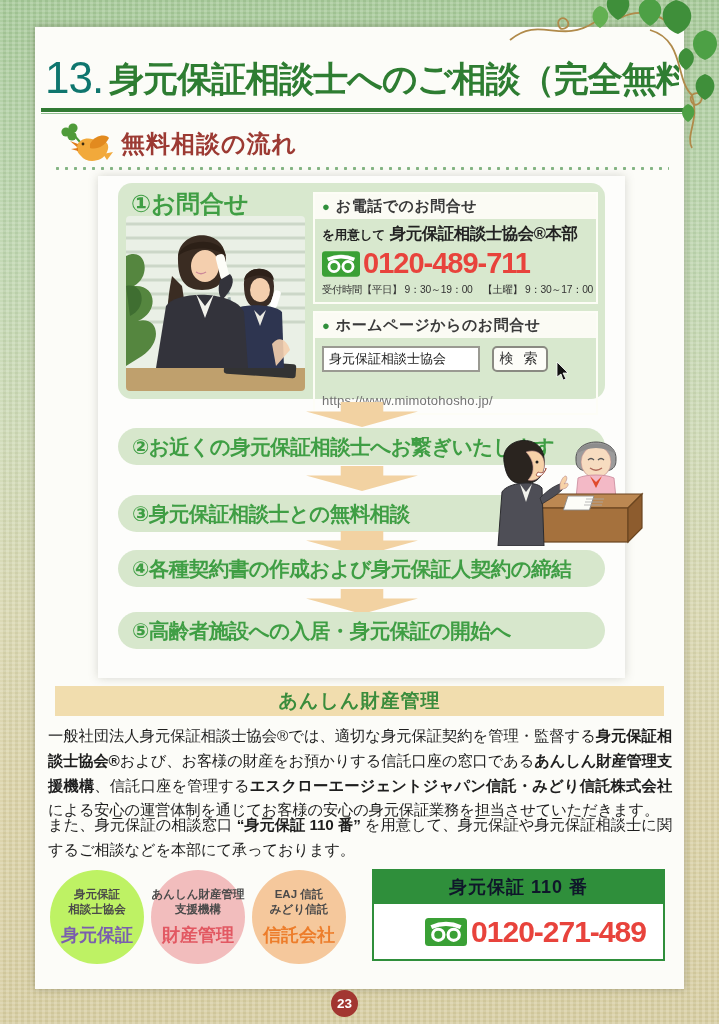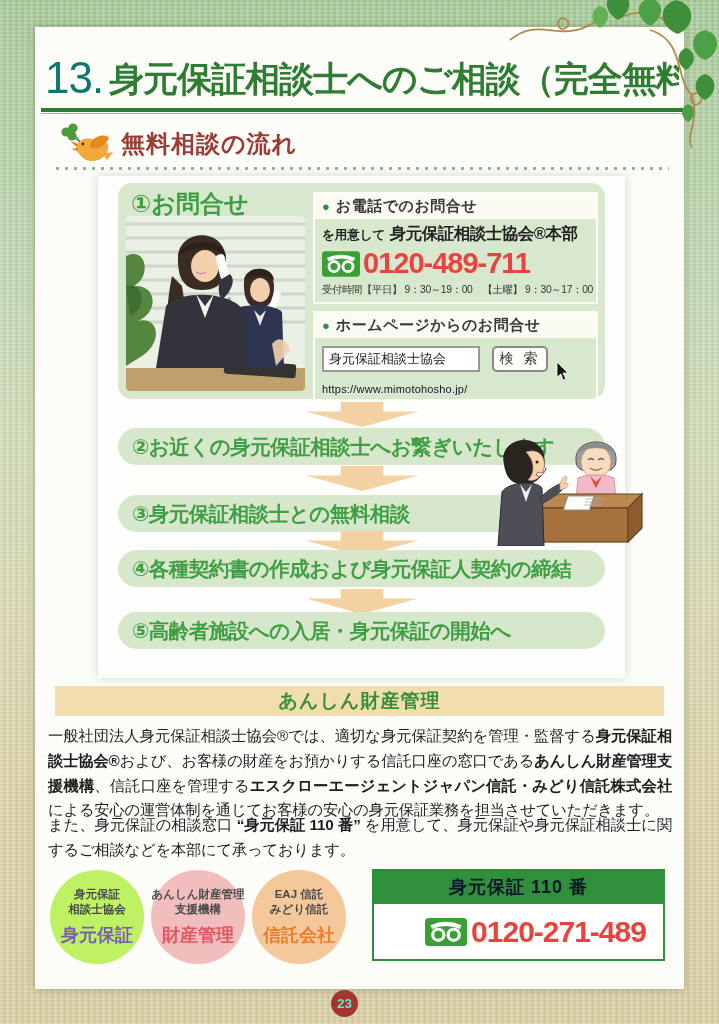--- a/index.html
+++ b/index.html
@@ -60,21 +60,21 @@
   .freedial { width:38px; height:26px; flex:0 0 auto; }
   .phone-big { color:#e8433c; font-size:29px; font-weight:bold; letter-spacing:-1px; margin-left:3px; white-space:nowrap; }
   .hours { color:#333; font-size:10.3px; margin-top:3px; white-space:nowrap; letter-spacing:-.3px; }
 
   .search-row { display:flex; align-items:center; margin-top:4px; position:relative; }
   .search-input { width:158px; height:26px; border:2px solid #9a9a92; background:#fff;
     font-size:13px; font-weight:normal; color:#222; padding:0 5px; font-family:inherit; }
   .search-btn { width:56px; height:26px; margin-left:12px; background:#fdfdf8; border:2px solid #8a8a82;
     border-radius:5px; font-size:14px; color:#333; letter-spacing:3px; font-family:inherit; }
   .cursor { position:absolute; left:234px; top:16px; width:14px; height:18px; }
-  .url-line { color:#0f172a; font-size:11px; margin-top:11px; letter-spacing:.2px; }
+  .url-line { color:#737373; font-size:13px; margin-top:21px; letter-spacing:.2px; }
 
   .arrow { position:absolute; width:112px; height:25px; background:#f2d2a2;
     clip-path:polygon(31% 0,69% 0,69% 38%,100% 38%,50% 100%,0 38%,31% 38%); left:271px; }
   .arrow.a1 { top:375px; } .arrow.a2 { top:439px; } .arrow.a3 { top:504px; } .arrow.a4 { top:562px; }
 
   .stepbar { position:absolute; left:83px; width:487px; height:37px; background:#d7e7cc; border-radius:19px;
     color:#3f9e44; font-size:20.5px; font-weight:bold; line-height:37px; padding-left:14px;
     white-space:nowrap; overflow:hidden; letter-spacing:-.5px; }
   .stepbar.s2 { top:401px; } .stepbar.s3 { top:468px; } .stepbar.s4 { top:523px; } .stepbar.s5 { top:585px; }
 
@@ -100,21 +100,21 @@
   
   .hotline { position:absolute; left:337px; top:842px; width:293px; height:92px;
     border:2px solid #2f8f3b; background:#fff; }
   .hotline-head { background:#2f8f3b; color:#0f172a; height:33px; line-height:33px; text-align:center;
     font-size:18px; font-weight:bold; letter-spacing:1px; }
   .hotline-body { display:flex; align-items:center; justify-content:center; height:55px;padding-left:34px; }
   .hotline-body .freedial { width:42px; height:28px; }
   .hotline-phone { color:#e8433c; font-size:30px; font-weight:bold; letter-spacing:-1px; margin-left:4px; white-space:nowrap; }
 
   .pagenum { position:absolute; left:331px; top:990px; width:27px; height:27px; border-radius:50%;
-    background:#a23631; color:#5eead4; font-size:13.5px; font-weight:bold; display:flex;
+    background:#a23631; color:#ffffff; font-size:13.5px; font-weight:bold; display:flex;
     align-items:center; justify-content:center; }
 
   .ivy { position:absolute; left:500px; top:0; width:219px; height:150px; }
 </style>
 </head>
 <body>
 
 <div class="frame"></div>
 
 <div class="card">

